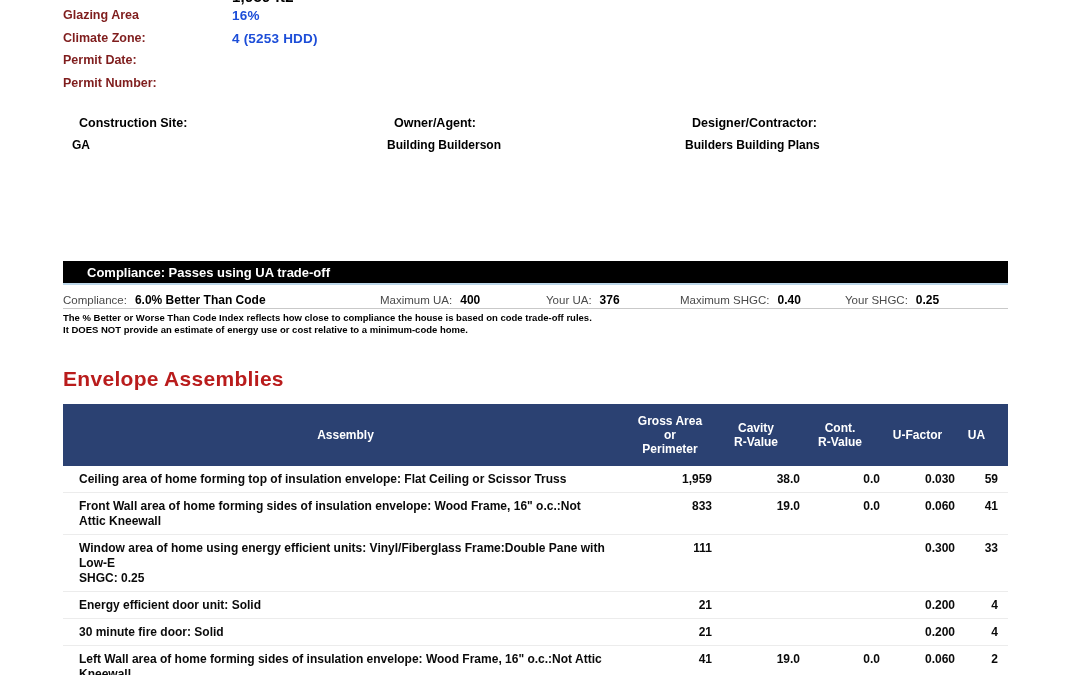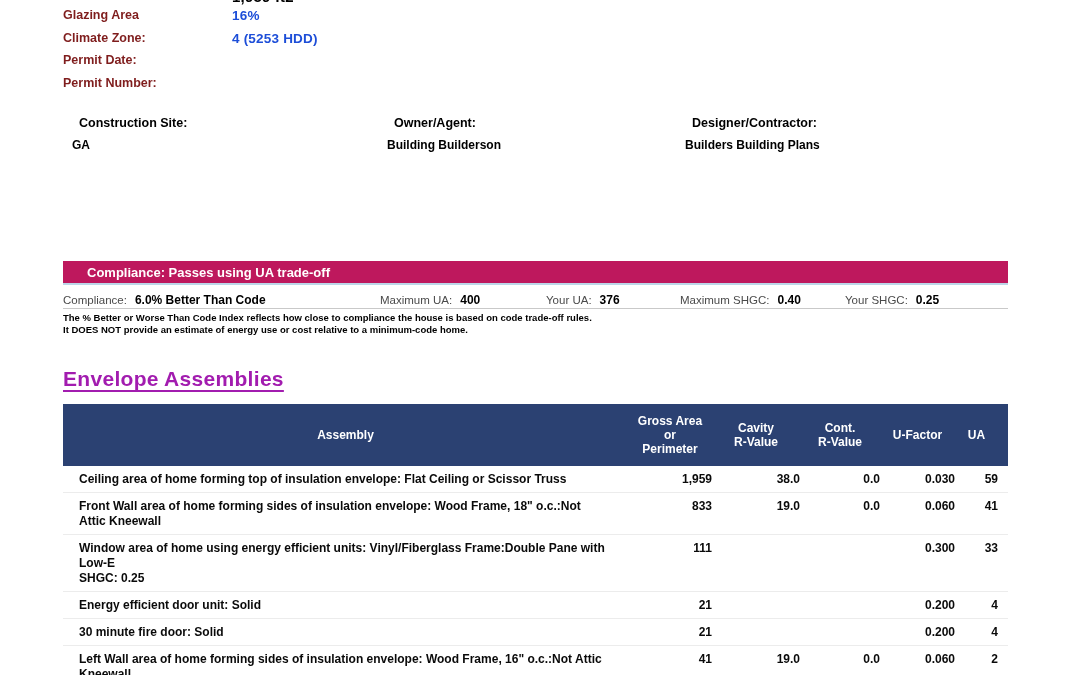--- a/index.html
+++ b/index.html
@@ -50,22 +50,22 @@
   .sum-item:nth-child(3){ left:483px; }
   .sum-item:nth-child(4){ left:617px; }
   .sum-item:nth-child(5){ left:782px; }
 
   
   .disclaimer { margin-top:3px; font-size:9.5px; font-weight:700; line-height:11.5px; color:#000; }
 
   
   .section-title {
     margin-top:32px;
-    font-size:21px; font-weight:700; color:#a21caf;
-    text-decoration:underline; text-underline-offset:4px; text-decoration-thickness:2px;
+    font-size:21px; font-weight:700; color:#b91c1c;
+    text-underline-offset:4px; text-decoration-thickness:2px;
     letter-spacing:.3px;
   }
 
   
   .tbl { margin-top:13px; width:945px; }
   .tbl-header {
     display:grid; grid-template-columns:565px 84px 88px 80px 75px 43px 10px;
     height:62px; align-items:center;
     color:#fff; font-size:12px; font-weight:700; text-align:center;
     white-space:pre-line; line-height:14px;
@@ -116,21 +116,21 @@
       <div class="party">
         <div class="party-label">Owner/Agent:</div>
         <div class="party-value">Building Builderson</div>
       </div>
       <div class="party">
         <div class="party-label">Designer/Contractor:</div>
         <div class="party-value">Builders Building Plans</div>
       </div>
     </div>
 
-  <div class="banner" style="background: #be185d; padding-left: 24px;">Compliance: Passes using UA trade-off</div>
+  <div class="banner" style="background: #000000; padding-left: 24px;">Compliance: Passes using UA trade-off</div>
 
   <div class="summary">
       <span class="sum-item"><span class="lab">Compliance:</span><span class="val">6.0% Better Than Code</span></span>
       <span class="sum-item"><span class="lab">Maximum UA:</span><span class="val">400</span></span>
       <span class="sum-item"><span class="lab">Your UA:</span><span class="val">376</span></span>
       <span class="sum-item"><span class="lab">Maximum SHGC:</span><span class="val">0.40</span></span>
       <span class="sum-item"><span class="lab">Your SHGC:</span><span class="val">0.25</span></span>
     </div>
 
   <div class="disclaimer">
@@ -150,21 +150,21 @@
         <div class="tbl-row">
           <div class="cell-assembly">Ceiling area of home forming top of insulation envelope: Flat Ceiling or Scissor Truss</div>
           <div class="cell-num">1,959</div>
           <div class="cell-num">38.0</div>
           <div class="cell-num">0.0</div>
           <div class="cell-num">0.030</div>
           <div class="cell-num">59</div>
           <div></div>
         </div>
         <div class="tbl-row">
-          <div class="cell-assembly">Front Wall area of home forming sides of insulation envelope: Wood Frame, 18" o.c.:Not Attic Kneewall</div>
+          <div class="cell-assembly">Front Wall area of home forming sides of insulation envelope: Wood Frame, 16" o.c.:Not Attic Kneewall</div>
           <div class="cell-num">833</div>
           <div class="cell-num">19.0</div>
           <div class="cell-num">0.0</div>
           <div class="cell-num">0.060</div>
           <div class="cell-num">41</div>
           <div></div>
         </div>
         <div class="tbl-row">
           <div class="cell-assembly">Window area of home using energy efficient units: Vinyl/Fiberglass Frame:Double Pane with Low-E
   SHGC: 0.25</div>

